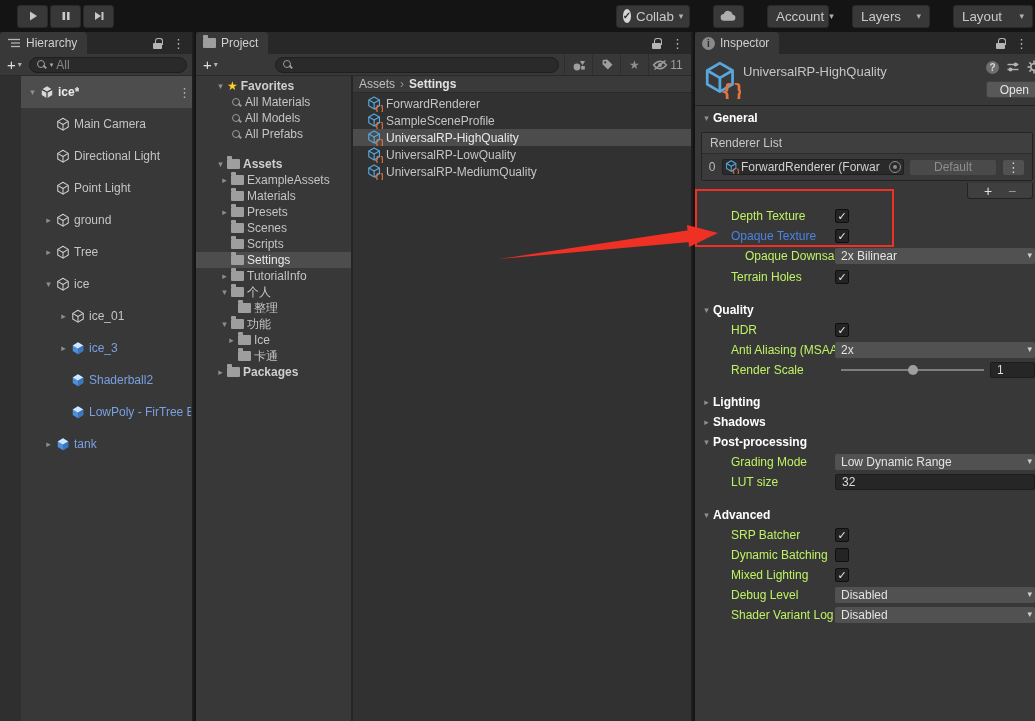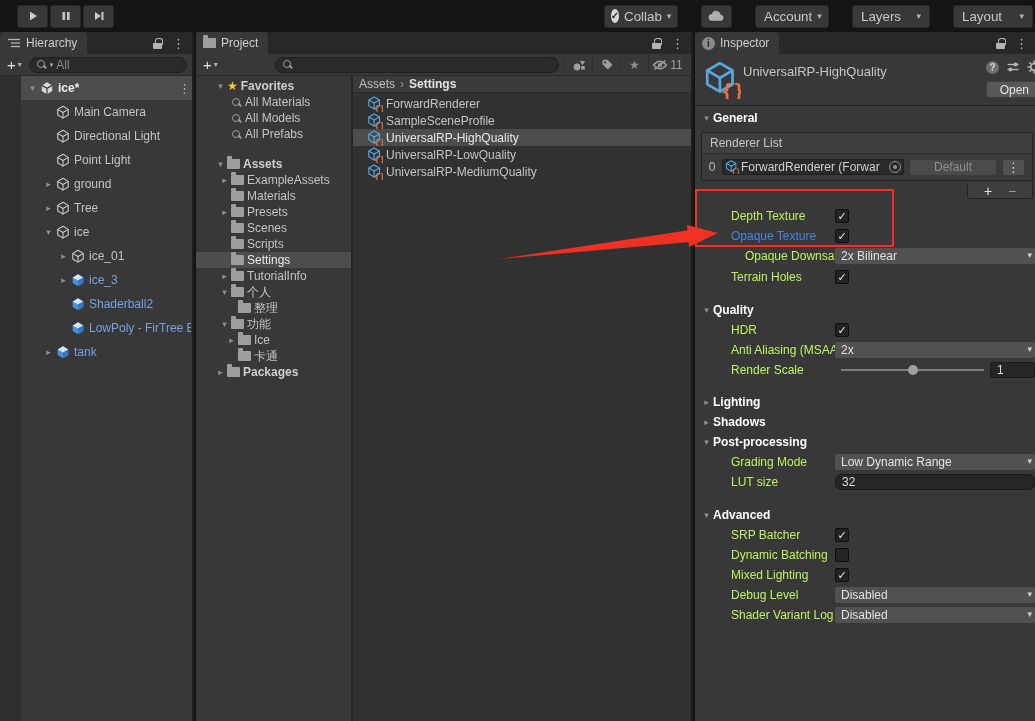--- a/index.html
+++ b/index.html
@@ -52,21 +52,21 @@
     background:#9a9a9a; transform:rotate(45deg); }
   .tri{ width:13px; flex:none; text-align:center; font-size:9px; color:#8f8f8f; }
   .tri.down::before{ content:"▾"; }
   .tri.right::before{ content:"▸"; }
   .lbl{ white-space:nowrap; overflow:hidden; }
 
   
   .hierarchy{ left:0; width:194px; border-right:2px solid #1d1d1d; }
   .htree{ position:relative; height:calc(100% - 44px); }
   .htree::before{ content:""; position:absolute; left:0; top:0; bottom:0; width:21px; background:#2f2f2f; }
-  .hrow{ position:relative; margin-left:21px; height:24px; display:flex; align-items:center; gap:1px;
+  .hrow{ position:relative; margin-left:21px; height:32px; display:flex; align-items:center; gap:1px;
     padding-right:1px; }
   .hrow.sel{ background:#4d4d4d; color:#e8e8e8; }
   .h0{ padding-left:5px; } .h1{ padding-left:21px; } .h2{ padding-left:36px; }
   .hrow .lbl{ margin-left:3px; }
   .blue{ color:#7aa0e0; }
   .hrow .kebab-glyph{ margin-left:auto; }
 
   
   .project{ left:196px; width:497px; border-right:2px solid #1d1d1d; }
   .proj-tools .searchfield{ border-radius:8px; max-width:297px; }
@@ -111,21 +111,21 @@
   .ilabel{ width:104px; flex:none; white-space:nowrap; overflow:hidden; color:#bef264; }
   .ilabel.indent{ padding-left:14px; }
   .ilabel.bluelink{ color:#4a83e0; }
   .checkbox{ width:14px; height:14px; background:#242424; border:1px solid #0f0f0f;
     border-radius:2px; color:#e8e8e8; font-size:11px; line-height:13px; text-align:center; flex:none; }
   .dropdown{ flex:1; height:16px; background:#515151; border-radius:2px; position:relative;
     display:flex; align-items:center; padding:0 14px 0 6px; color:#e2e2e2; white-space:nowrap; overflow:hidden; }
   .dropdown .caret{ position:absolute; right:3px; top:2px; color:#cfcfcf; }
   .numfield{ height:16px; background:#262626; border:1px solid #1c1c1c; border-radius:2px;
     display:flex; align-items:center; padding:0 6px; color:#dcdcdc; }
-  .numfield.wide{ flex:1;border-radius:6px; }
+  .numfield.wide{ flex:1; }
   .numfield.small{ width:45px; flex:none; }
   .slider{ flex:1; position:relative; height:16px; margin:0 4px; }
   .slider::before{ content:""; position:absolute; left:2px; right:2px; top:7px; height:2px; background:#7e7e7e; }
   .slider .handle{ position:absolute; left:47%; top:3px; width:10px; height:10px; border-radius:50%; background:#9e9e9e; }
   .rlist{ margin:4px 2px 0 6px; border:1px solid #232323; border-radius:2px; }
   .rlist-head{ height:21px; background:#3f3f3f; border-bottom:1px solid #2c2c2c;
     display:flex; align-items:center; padding-left:8px; color:#c8c8c8; }
   .rlist-row{ height:26px; background:#3a3a3a; display:flex; align-items:center; gap:5px; padding:0 5px; }
   .ridx{ width:10px; text-align:center; color:#bdbdbd; }
   .objfield{ flex:1; max-width:182px; height:16px; background:#2a2a2a; border:1px solid #1f1f1f;
@@ -263,21 +263,21 @@
       <button class="tb-btn" style="width:74px">
         <span class="collab-check"></span>
         <span>Collab</span>
         <span class="caret"></span>
       </button>
       <button class="tb-btn" style="width:31px">
         <svg class="icn" style="width:17px">
             <use href="#i-cloud"></use>
           </svg>
       </button>
-      <button class="tb-btn" style="width:74px; justify-content:space-between">
+      <button class="tb-btn" style="width:62px; justify-content:space-between">
         <span>Account</span>
         <span class="caret"></span>
       </button>
       <button class="tb-btn" style="width:78px; justify-content:space-between">
         <span>Layers</span>
         <span class="caret"></span>
       </button>
       <button class="tb-btn" style="width:80px; justify-content:space-between">
         <span>Layout</span>
         <span class="caret"></span>

